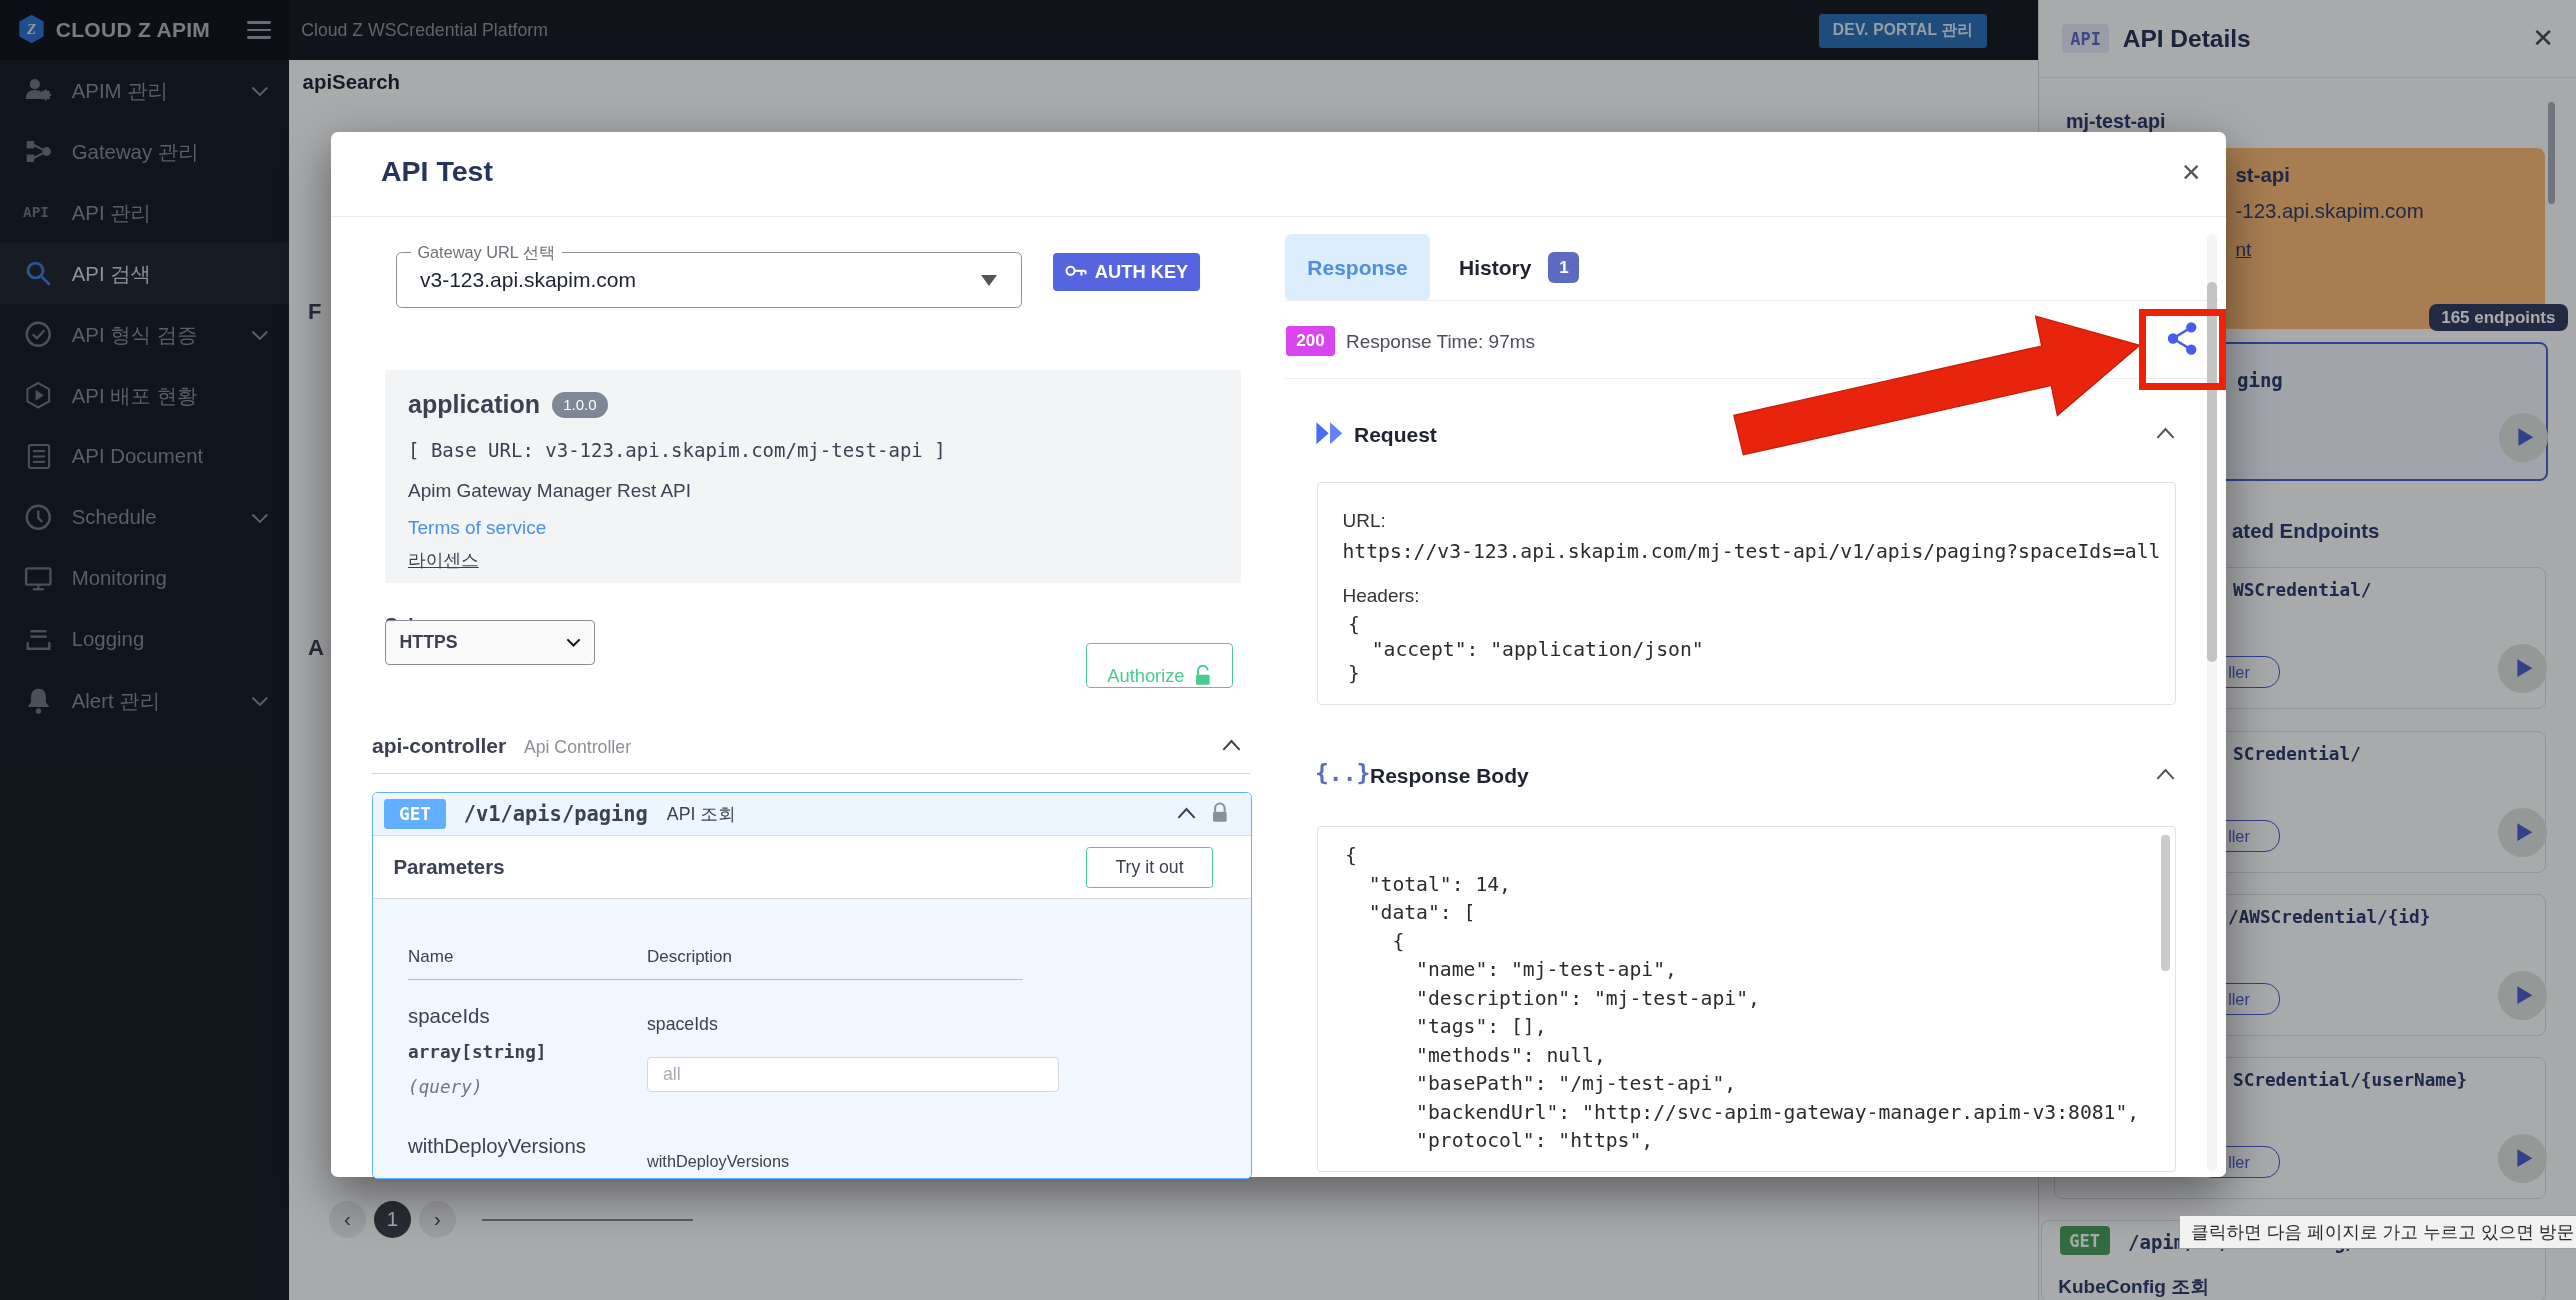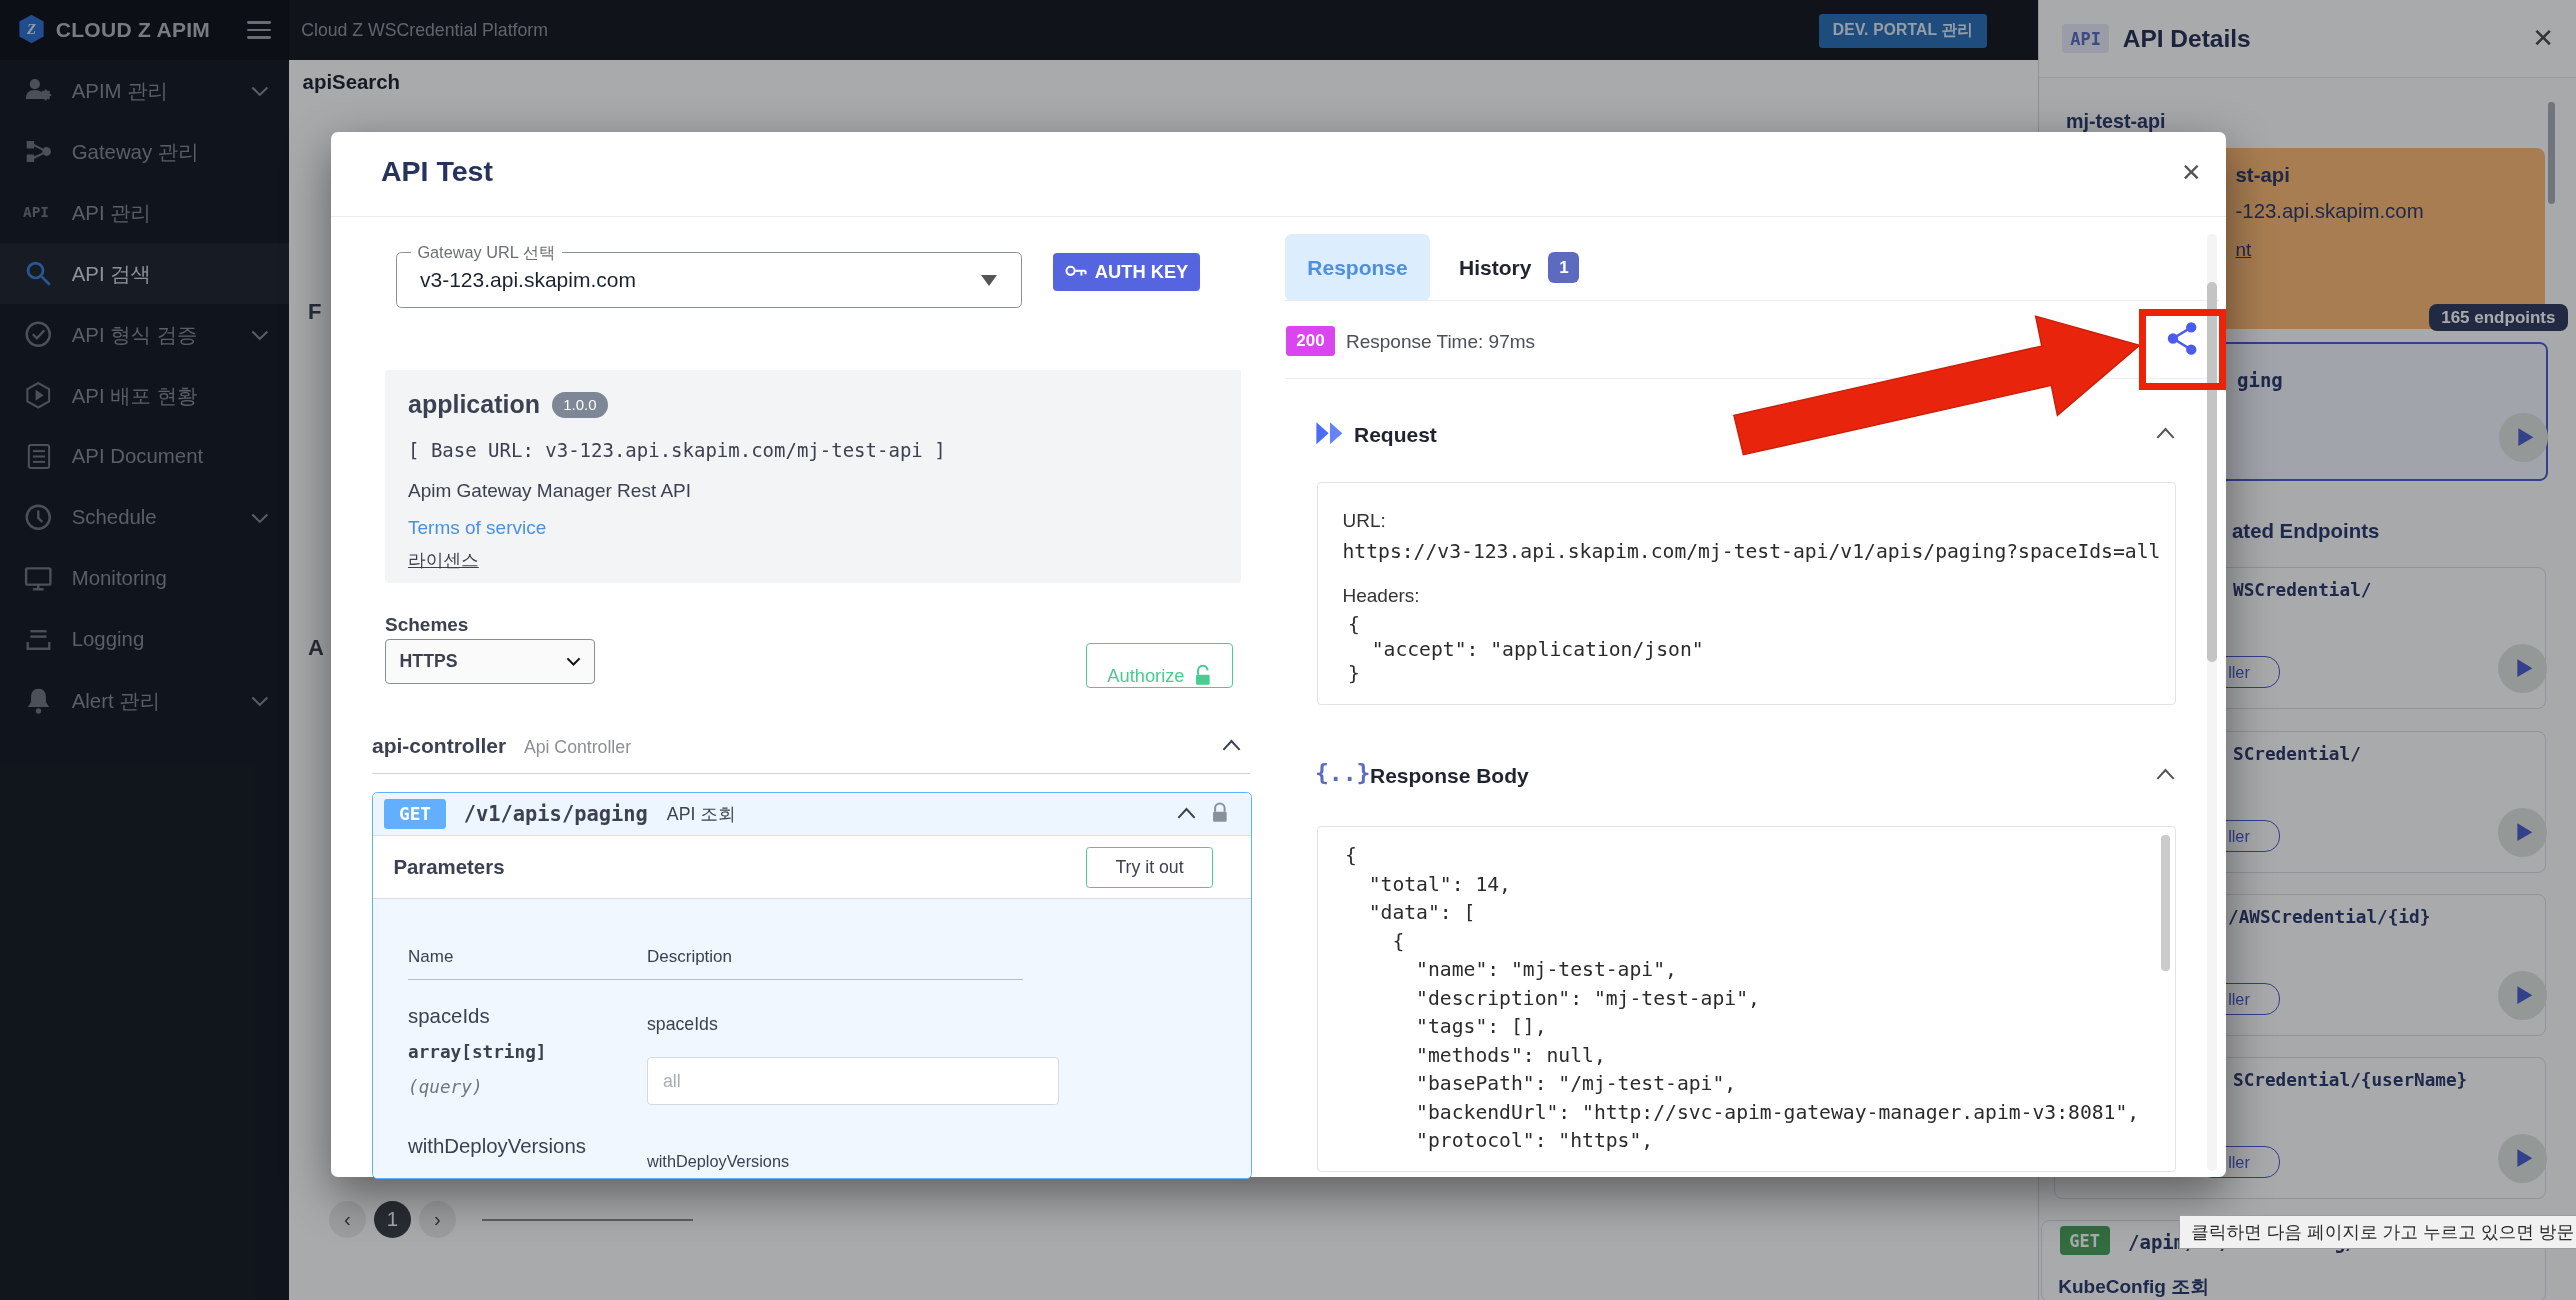--- a/index.html
+++ b/index.html
@@ -54,33 +54,33 @@
   .m-close{position:absolute;left:1850px;top:26px;font-size:24.5px;color:#555;cursor:pointer}
   .m-div{position:absolute;background:#ececec;height:1.4px}
   .gw-select{position:absolute;left:65px;top:120px;width:624px;height:54px;border:1.4px solid #8a8f98;border-radius:5.4px;background:#fff}
   .gw-label{position:absolute;left:13.6px;top:-11px;background:#fff;padding:0 6.8px;font-size:16.3px;color:#6b7077}
   .gw-value{position:absolute;left:23px;top:15px;font-size:21px;color:#1c2330}
   .gw-caret{position:absolute;right:24.5px;top:22px;width:0;height:0;border-left:8.8px solid transparent;border-right:8.8px solid transparent;border-top:11.5px solid #555}
   .auth-btn{position:absolute;left:722px;top:121px;width:147px;height:38px;background:#5565e0;border-radius:4.1px;
     display:flex;align-items:center;justify-content:center;gap:8.2px;color:#fff;font-weight:bold;font-size:18.3px}
   .app-block{position:absolute;left:54px;top:238px;width:856px;height:213px;background:#f3f4f6;border-radius:2.7px}
   .badge-ver{background:#7d8796;color:#fff;font-size:15px;border-radius:13.6px;padding:4.8px 11px;margin-left:12.2px}
-  .schemes-sel{position:absolute;left:54px;top:507px;width:181px;height:43px;border:1.4px solid #878d96;border-radius:4.1px;
+  .schemes-sel{position:absolute;left:54px;top:488px;width:181px;height:43px;border:1.4px solid #878d96;border-radius:4.1px;
     background:#fafafa;display:flex;align-items:center;justify-content:space-between;padding:0 13.6px;font-weight:bold;font-size:17.7px;color:#3b4151}
   .authorize-btn{position:absolute;left:755px;top:511px;width:145px;height:43px;border:1.4px solid #49cc90;border-radius:4.1px;
     color:#49cc90;font-size:18.3px;display:flex;align-items:flex-end;justify-content:center;gap:9.5px;background:#fff}
   .opblock{position:absolute;left:41px;top:660px;width:878px;height:385px;border:1.4px solid #61affe;border-radius:5.4px;background:#fff;overflow:hidden}
   .op-header{height:42px;background:#edf6fe;display:flex;align-items:center;padding:0 11px;border-bottom:0.7px solid #cfe4fb}
   .get-badge{width:62px;height:30px;background:#61affe;border-radius:3.4px;color:#fff;font-weight:bold;
     font-family:"DejaVu Sans Mono",monospace;font-size:17.7px;display:flex;align-items:center;justify-content:center}
   .param-head{height:62px;display:flex;align-items:center;border-bottom:0.7px solid #d8dce1;background:#fff}
   .tryit{margin-left:auto;margin-right:38px;width:125px;height:39px;border:1.4px solid #49cc90;border-radius:3.4px;
     color:#3b4151;font-size:17.7px;display:flex;align-items:center;justify-content:center;background:#fff}
   .param-body{position:relative;background:#f0f7ff;height:281px}
-  .pinput{position:absolute;left:274px;top:158px;width:412px;height:48px;background:#fff;border:1.4px solid #d5d9df;border-radius:4.1px;
+  .pinput{position:absolute;left:274px;top:158px;width:412px;height:35px;background:#fff;border:1.4px solid #d5d9df;border-radius:4.1px;
     font-size:17.7px;color:#6b7077;padding:8px 15px;box-sizing:border-box;font-family:"Liberation Sans",sans-serif}
   .pinput::placeholder{color:#a7adb5}
   .tab-response{position:absolute;left:954px;top:102px;width:145px;height:67px;background:#dcedfd;border-radius:6.8px;
     display:flex;align-items:center;justify-content:center;color:#4e8fe0;font-weight:bold;font-size:21px}
   .tab-history{position:absolute;left:1128px;top:120px;display:flex;align-items:center;gap:17px;font-weight:bold;font-size:21px;color:#1f2430}
   .hist-badge{width:31px;height:31px;background:#5c6bc0;border-radius:6.1px;color:#fff;font-size:17px;font-weight:bold;
     display:flex;align-items:center;justify-content:center}
   .code-badge{position:absolute;left:955px;top:194px;width:49px;height:30px;background:#d946ef;border-radius:3.4px;color:#fff;
     font-weight:bold;font-size:17px;display:flex;align-items:center;justify-content:center}
   .sec-title{position:absolute;font-weight:bold;font-size:21px;color:#1f2430}

